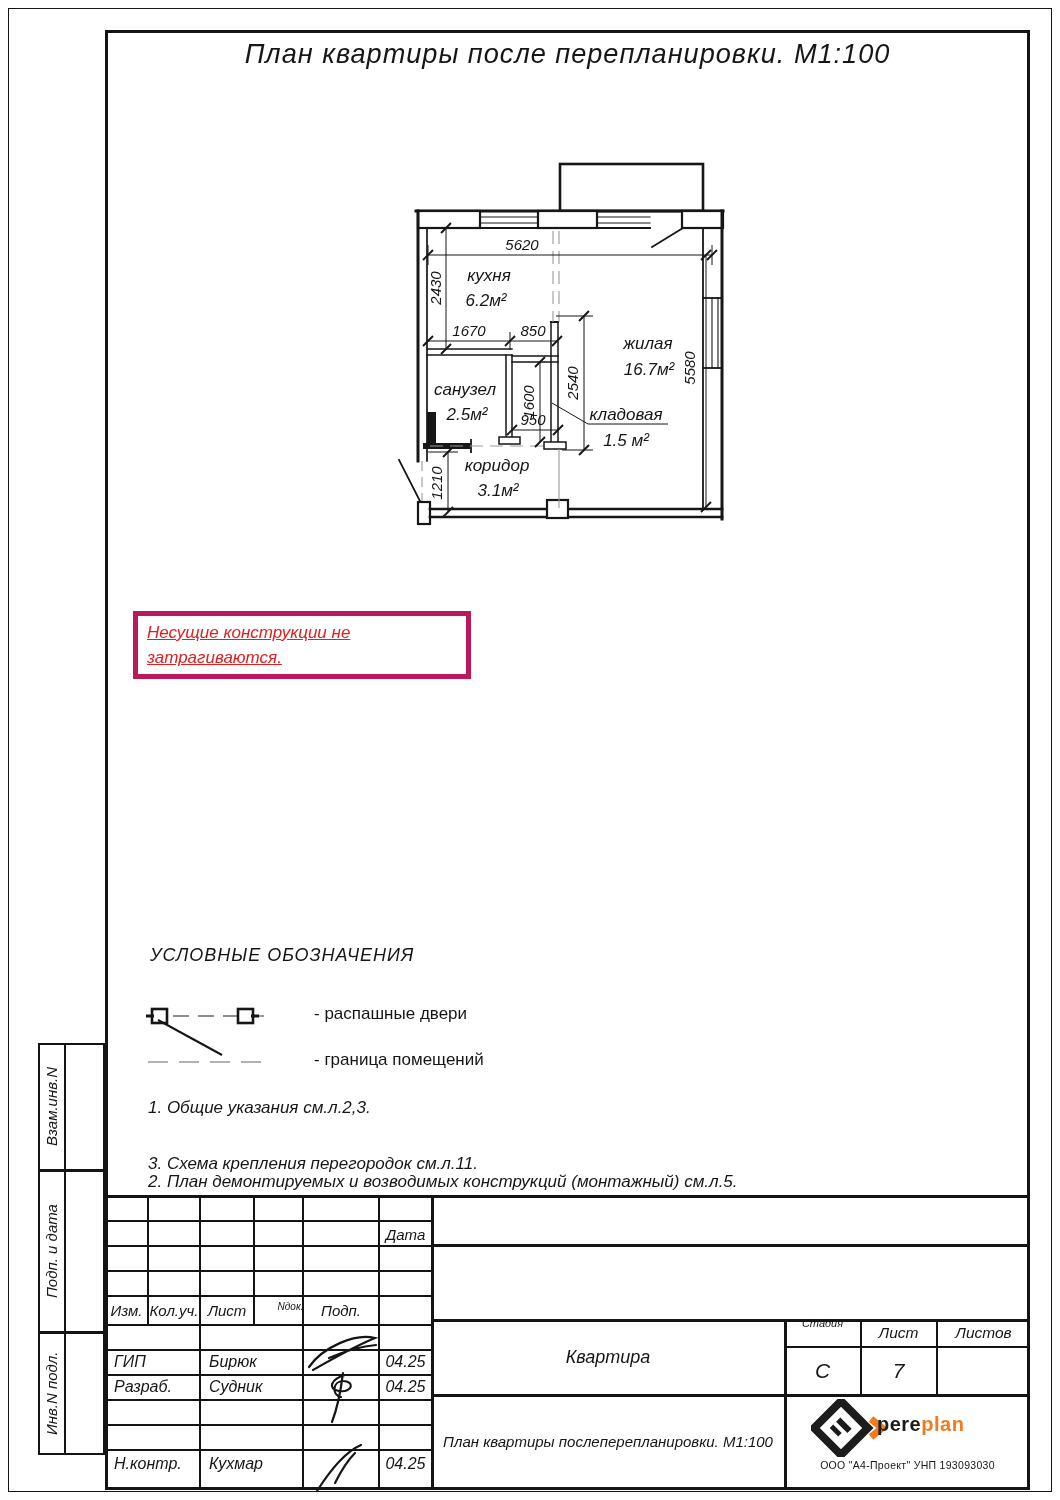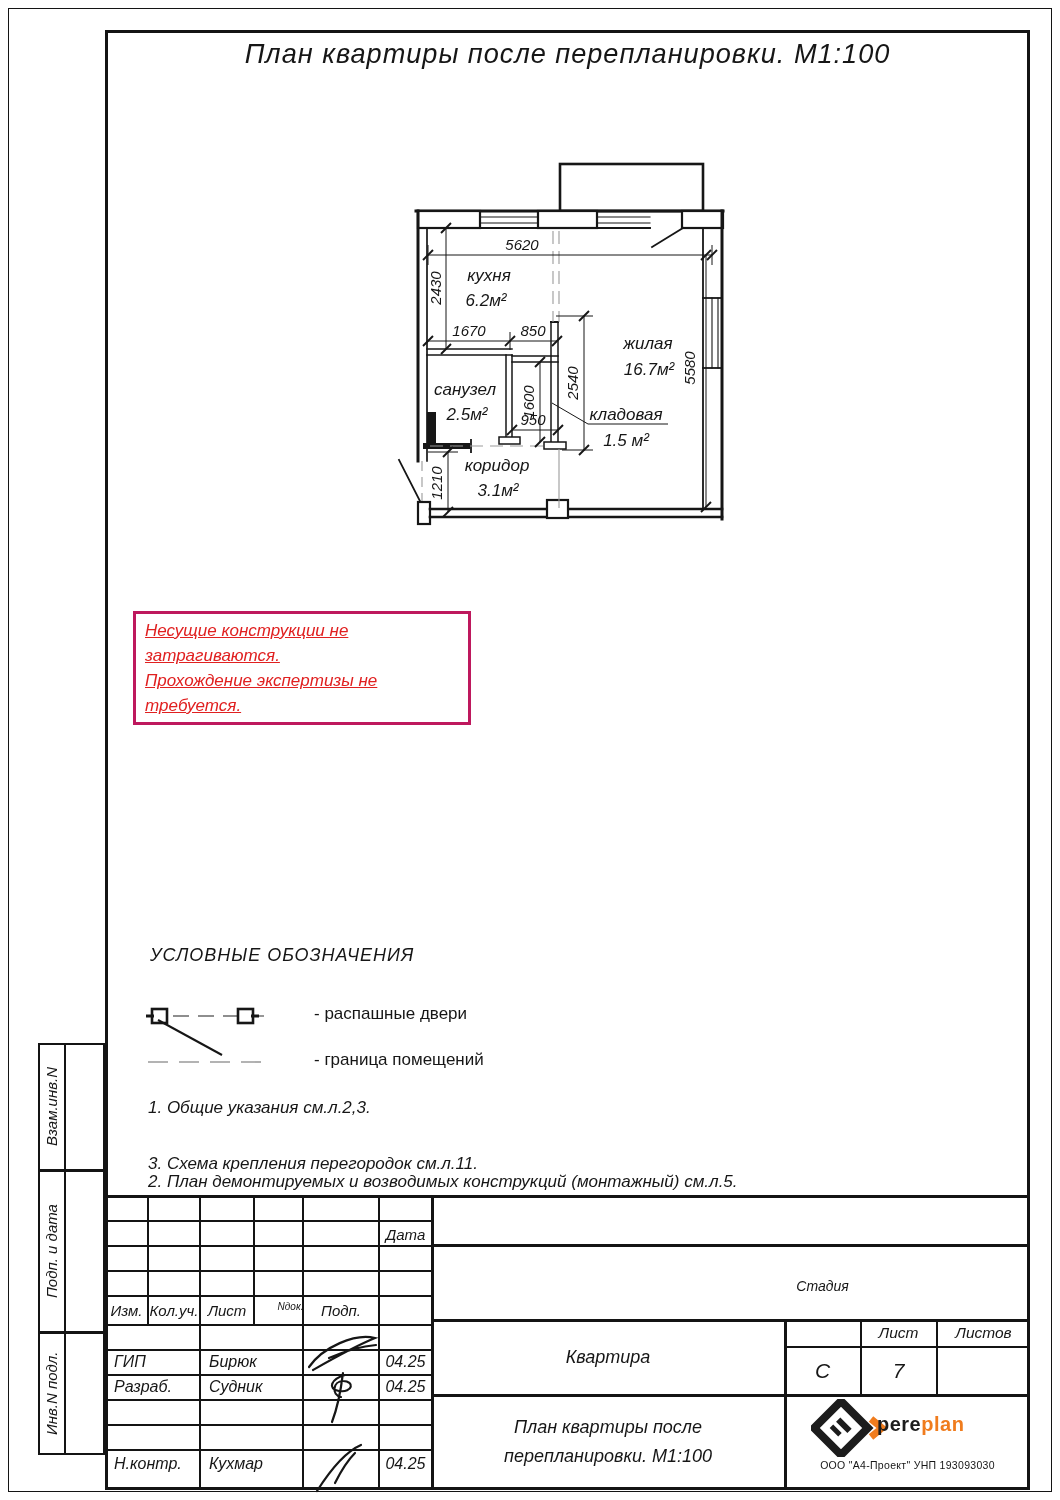--- a/index.html
+++ b/index.html
@@ -9,21 +9,21 @@
   .ln{position:absolute;background:#141414}
   .cell{position:absolute;display:flex;align-items:center;justify-content:center;
         font-style:italic;white-space:nowrap}
   .cell.left{justify-content:flex-start;padding-left:9px;box-sizing:border-box}
   .vlabel{position:absolute;writing-mode:vertical-rl;transform:rotate(180deg);
           display:flex;align-items:center;justify-content:center;
           font-style:italic;font-size:15px;white-space:nowrap}
   .sheet-title{position:absolute;left:105px;top:38px;width:925px;text-align:center;
                font-style:italic;font-size:28px;letter-spacing:1px;transform:scaleX(.97)}
   .warn{position:absolute;left:133px;top:611px;width:338px;box-sizing:border-box;
-        border:3px solid #be185d;padding:4px 9px;color:#e02020;font-style:italic;
+        border:5px solid #be185d;padding:4px 9px;color:#e02020;font-style:italic;
         font-size:17px;line-height:25px}
   .warn div{text-decoration:underline}
   .legend-title{position:absolute;left:150px;top:945px;font-style:italic;font-size:18px;letter-spacing:1px}
   .legend-label{position:absolute;font-size:17px;white-space:nowrap}
   .note{position:absolute;left:148px;font-style:italic;font-size:17px;white-space:nowrap}
   .pt{font-family:"Liberation Sans",sans-serif;font-style:italic;fill:#161616}
   .r{font-size:17px}.dm{font-size:15px}
   .brand{position:absolute;left:785px;top:1397px;width:245px;height:92px}
   .brand-text{position:absolute;left:92px;top:16px;font-size:20px;font-weight:bold;
               letter-spacing:.5px;font-style:normal}
@@ -149,21 +149,20 @@
       <text class="pt r" x="467" y="420">2.5м²</text>
       <text class="pt r" x="626" y="420">кладовая</text>
       <text class="pt r" x="626" y="446">1.5 м²</text>
       <text class="pt r" x="497" y="471">коридор</text>
       <text class="pt r" x="498" y="496">3.1м²</text>
     </g>
   </svg>
 
   <div class="warn">
     <div>Несущие конструкции не затрагиваются.</div>
-    <div>Прохождение экспертизы не требуется.</div>
   </div>
 
   <div class="legend-title">УСЛОВНЫЕ ОБОЗНАЧЕНИЯ</div>
   <svg class="abs" style="left:146px;top:996px" width="150" height="76" viewBox="0 0 150 76">
     <g stroke="#6a6a6a" fill="none">
       <line x1="2" y1="20" x2="120" y2="20" stroke-width="1.4" stroke-dasharray="16 9"></line>
     </g>
     <g stroke="#161616" fill="#fff">
       <rect x="6" y="13" width="15" height="14" stroke-width="2.6"></rect>
       <rect x="92" y="13" width="15" height="14" stroke-width="2.6"></rect>
@@ -229,27 +228,27 @@
 
   <svg class="abs" style="left:303px;top:1325px" width="76" height="172" viewBox="0 0 76 172">
     <g stroke="#161616" stroke-width="2.2" fill="none" stroke-linecap="round">
       <path d="M6,42 C20,22 52,8 72,13 C50,22 24,37 10,45 M26,33 C42,26 60,21 73,20"></path>
       <path d="M42,50 C28,54 24,64 36,66 C50,68 52,56 40,56 C30,56 28,70 38,72 M40,48 C38,64 34,84 29,97"></path>
       <path d="M14,166 C28,144 44,126 58,120 M32,158 C38,146 46,134 52,128"></path>
     </g>
   </svg>
 
   <div class="cell" style="left:432px;top:1320px;width:352px;height:74px;font-size:18px">Квартира</div>
-  <div class="cell" style="left:785px;top:1279px;width:75px;height:14px;font-size:14px">Стадия</div>
+  <div class="cell" style="left:785px;top:1316px;width:75px;height:14px;font-size:11px">Стадия</div>
   <div class="cell" style="left:861px;top:1320px;width:75px;height:26px;font-size:15.5px">Лист</div>
   <div class="cell" style="left:937px;top:1320px;width:93px;height:26px;font-size:15.5px">Листов</div>
   <div class="cell" style="left:785px;top:1347px;width:75px;height:47px;font-size:21px">С</div>
   <div class="cell" style="left:861px;top:1347px;width:75px;height:47px;font-size:21px">7</div>
   <div class="cell" style="left:937px;top:1347px;width:93px;height:47px;font-size:21px"></div>
-  <div class="cell" style="left:432px;top:1395px;width:352px;height:93px;font-size:18px;flex-direction:column;line-height:29px">
+  <div class="cell" style="left:432px;top:1395px;width:352px;height:93px;font-size:15px;flex-direction:row;line-height:29px">
     <div>План квартиры после</div>
     <div>перепланировки. М1:100</div>
   </div>
 
   <div class="brand">
     <svg class="abs" style="left:26px;top:2px" width="84" height="58" viewBox="0 0 84 58">
       <g transform="rotate(45 30 29)">
         <rect x="11" y="10" width="38" height="38" fill="none" stroke="#1c1c1c" stroke-width="8"></rect>
         <rect x="22" y="22" width="16" height="6" fill="#1c1c1c"></rect>
         <rect x="22" y="32" width="12" height="5" fill="#1c1c1c"></rect>

